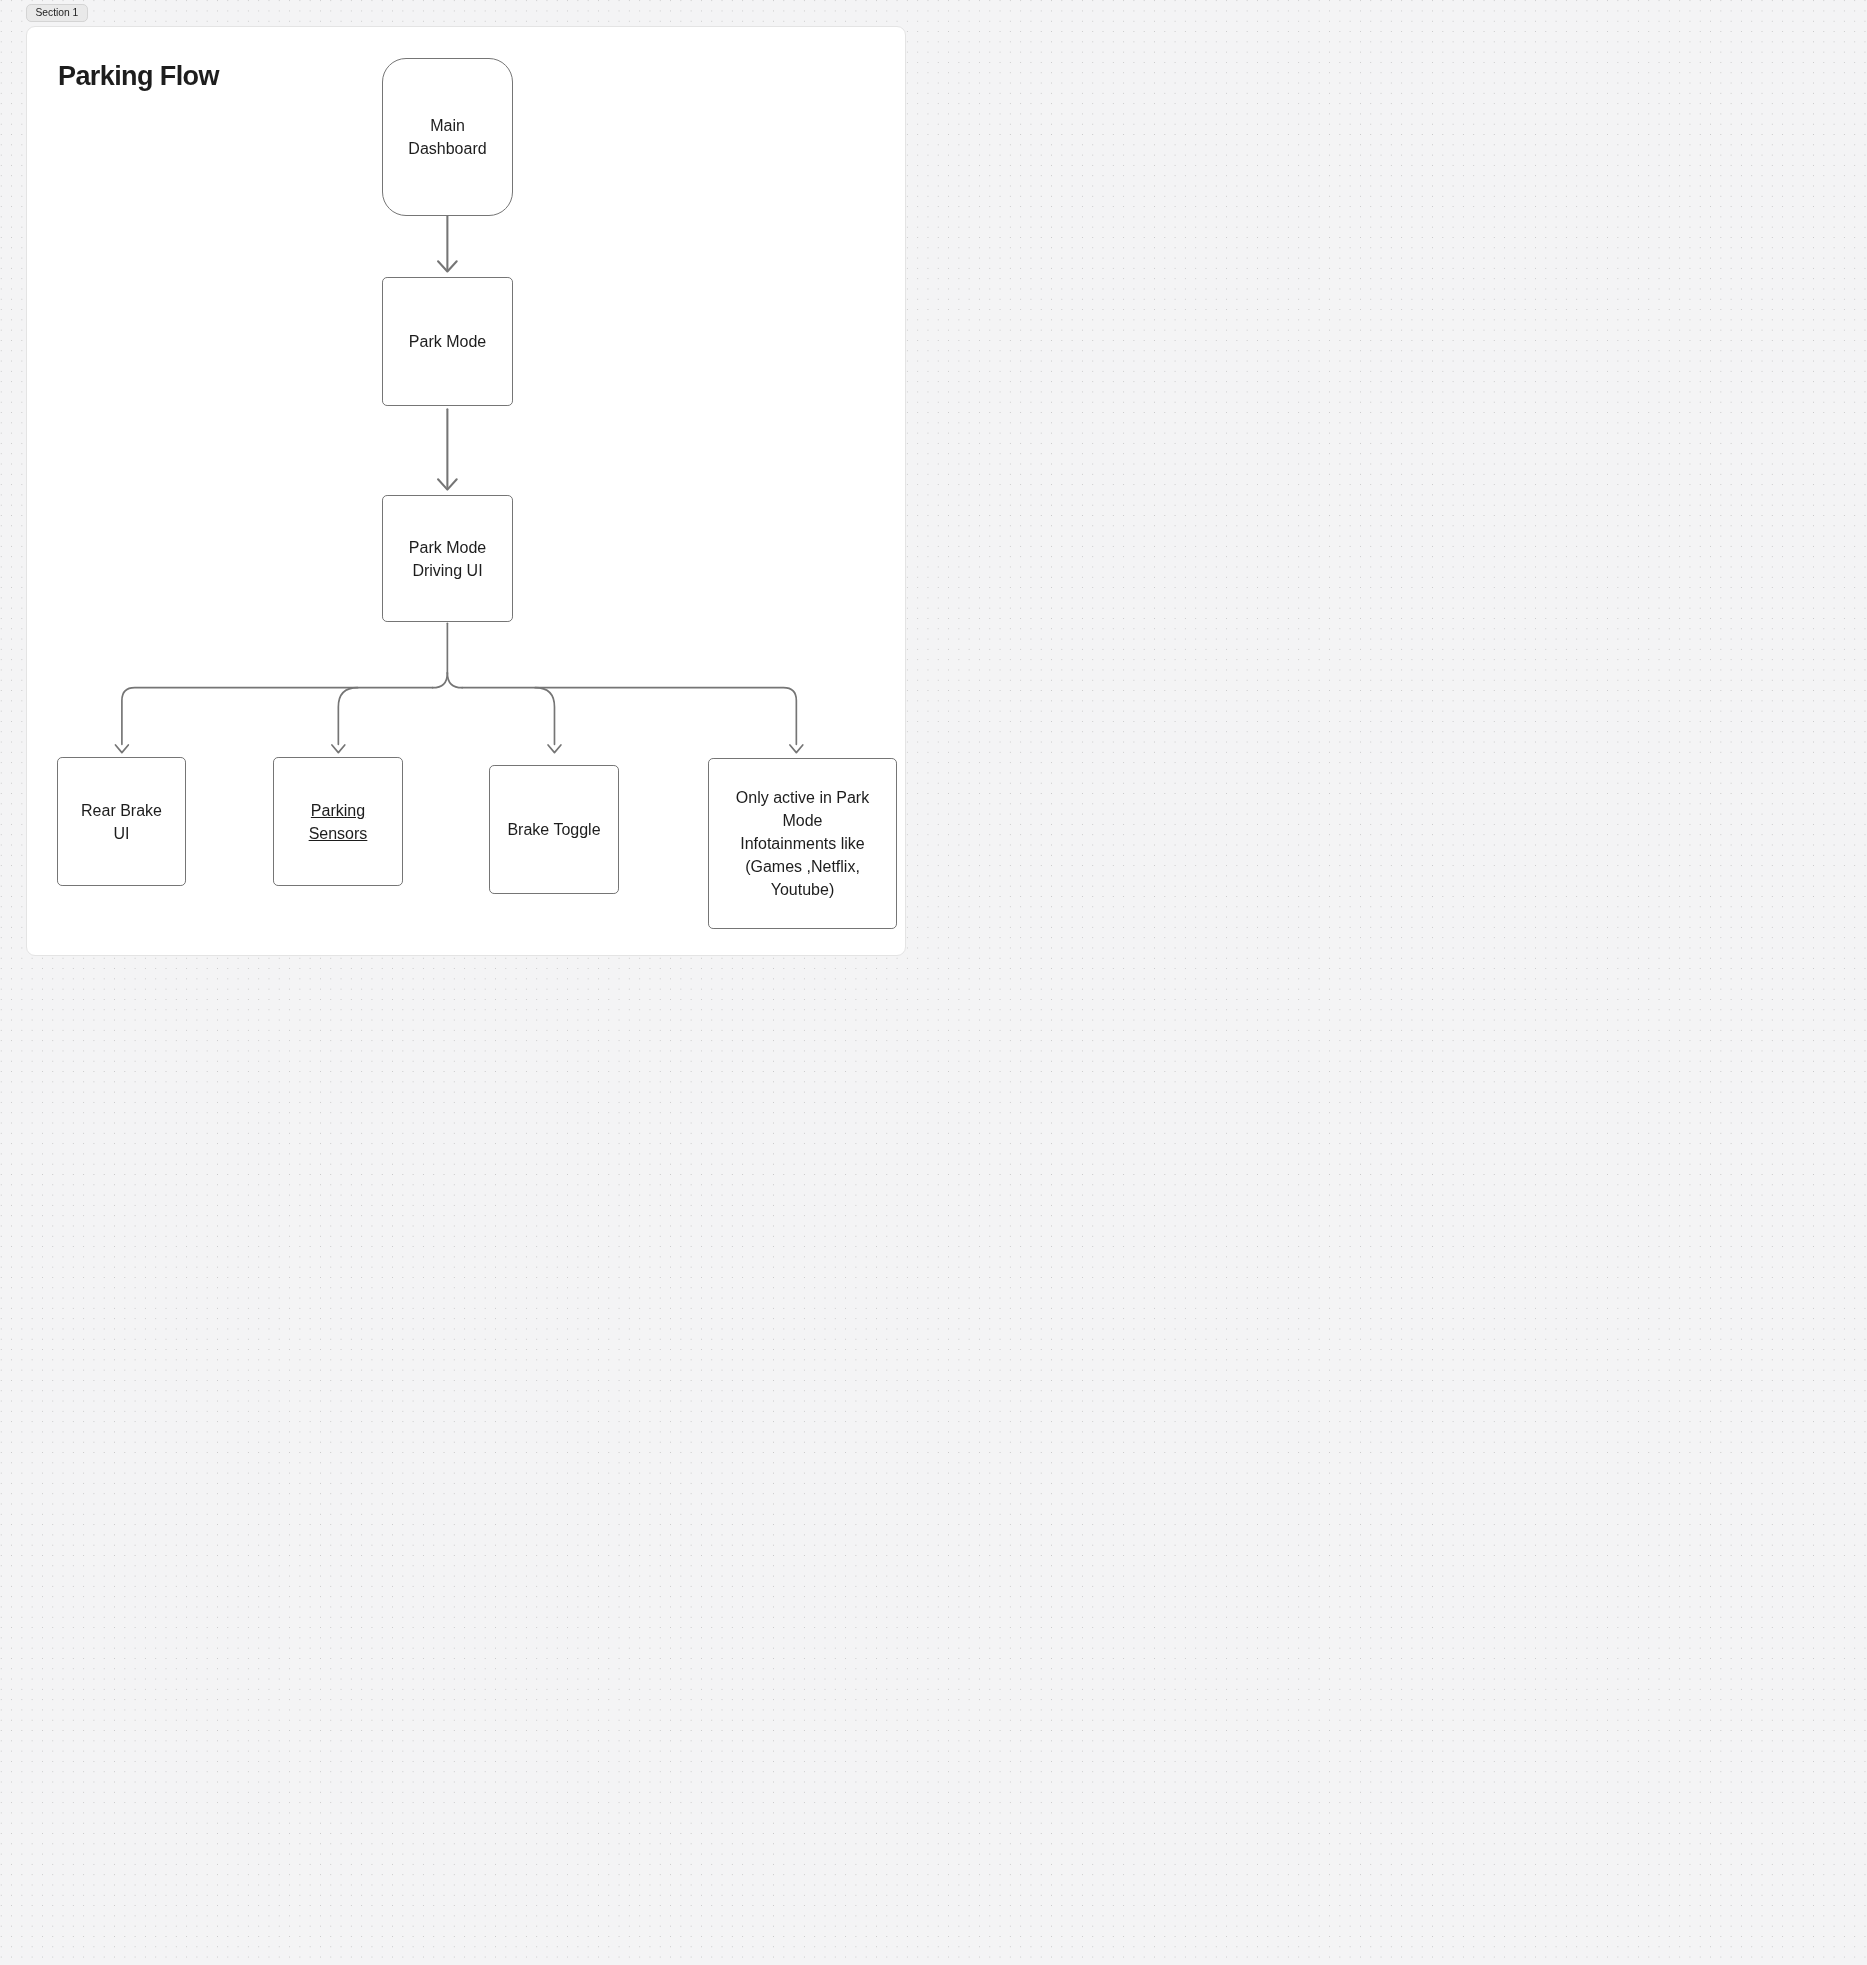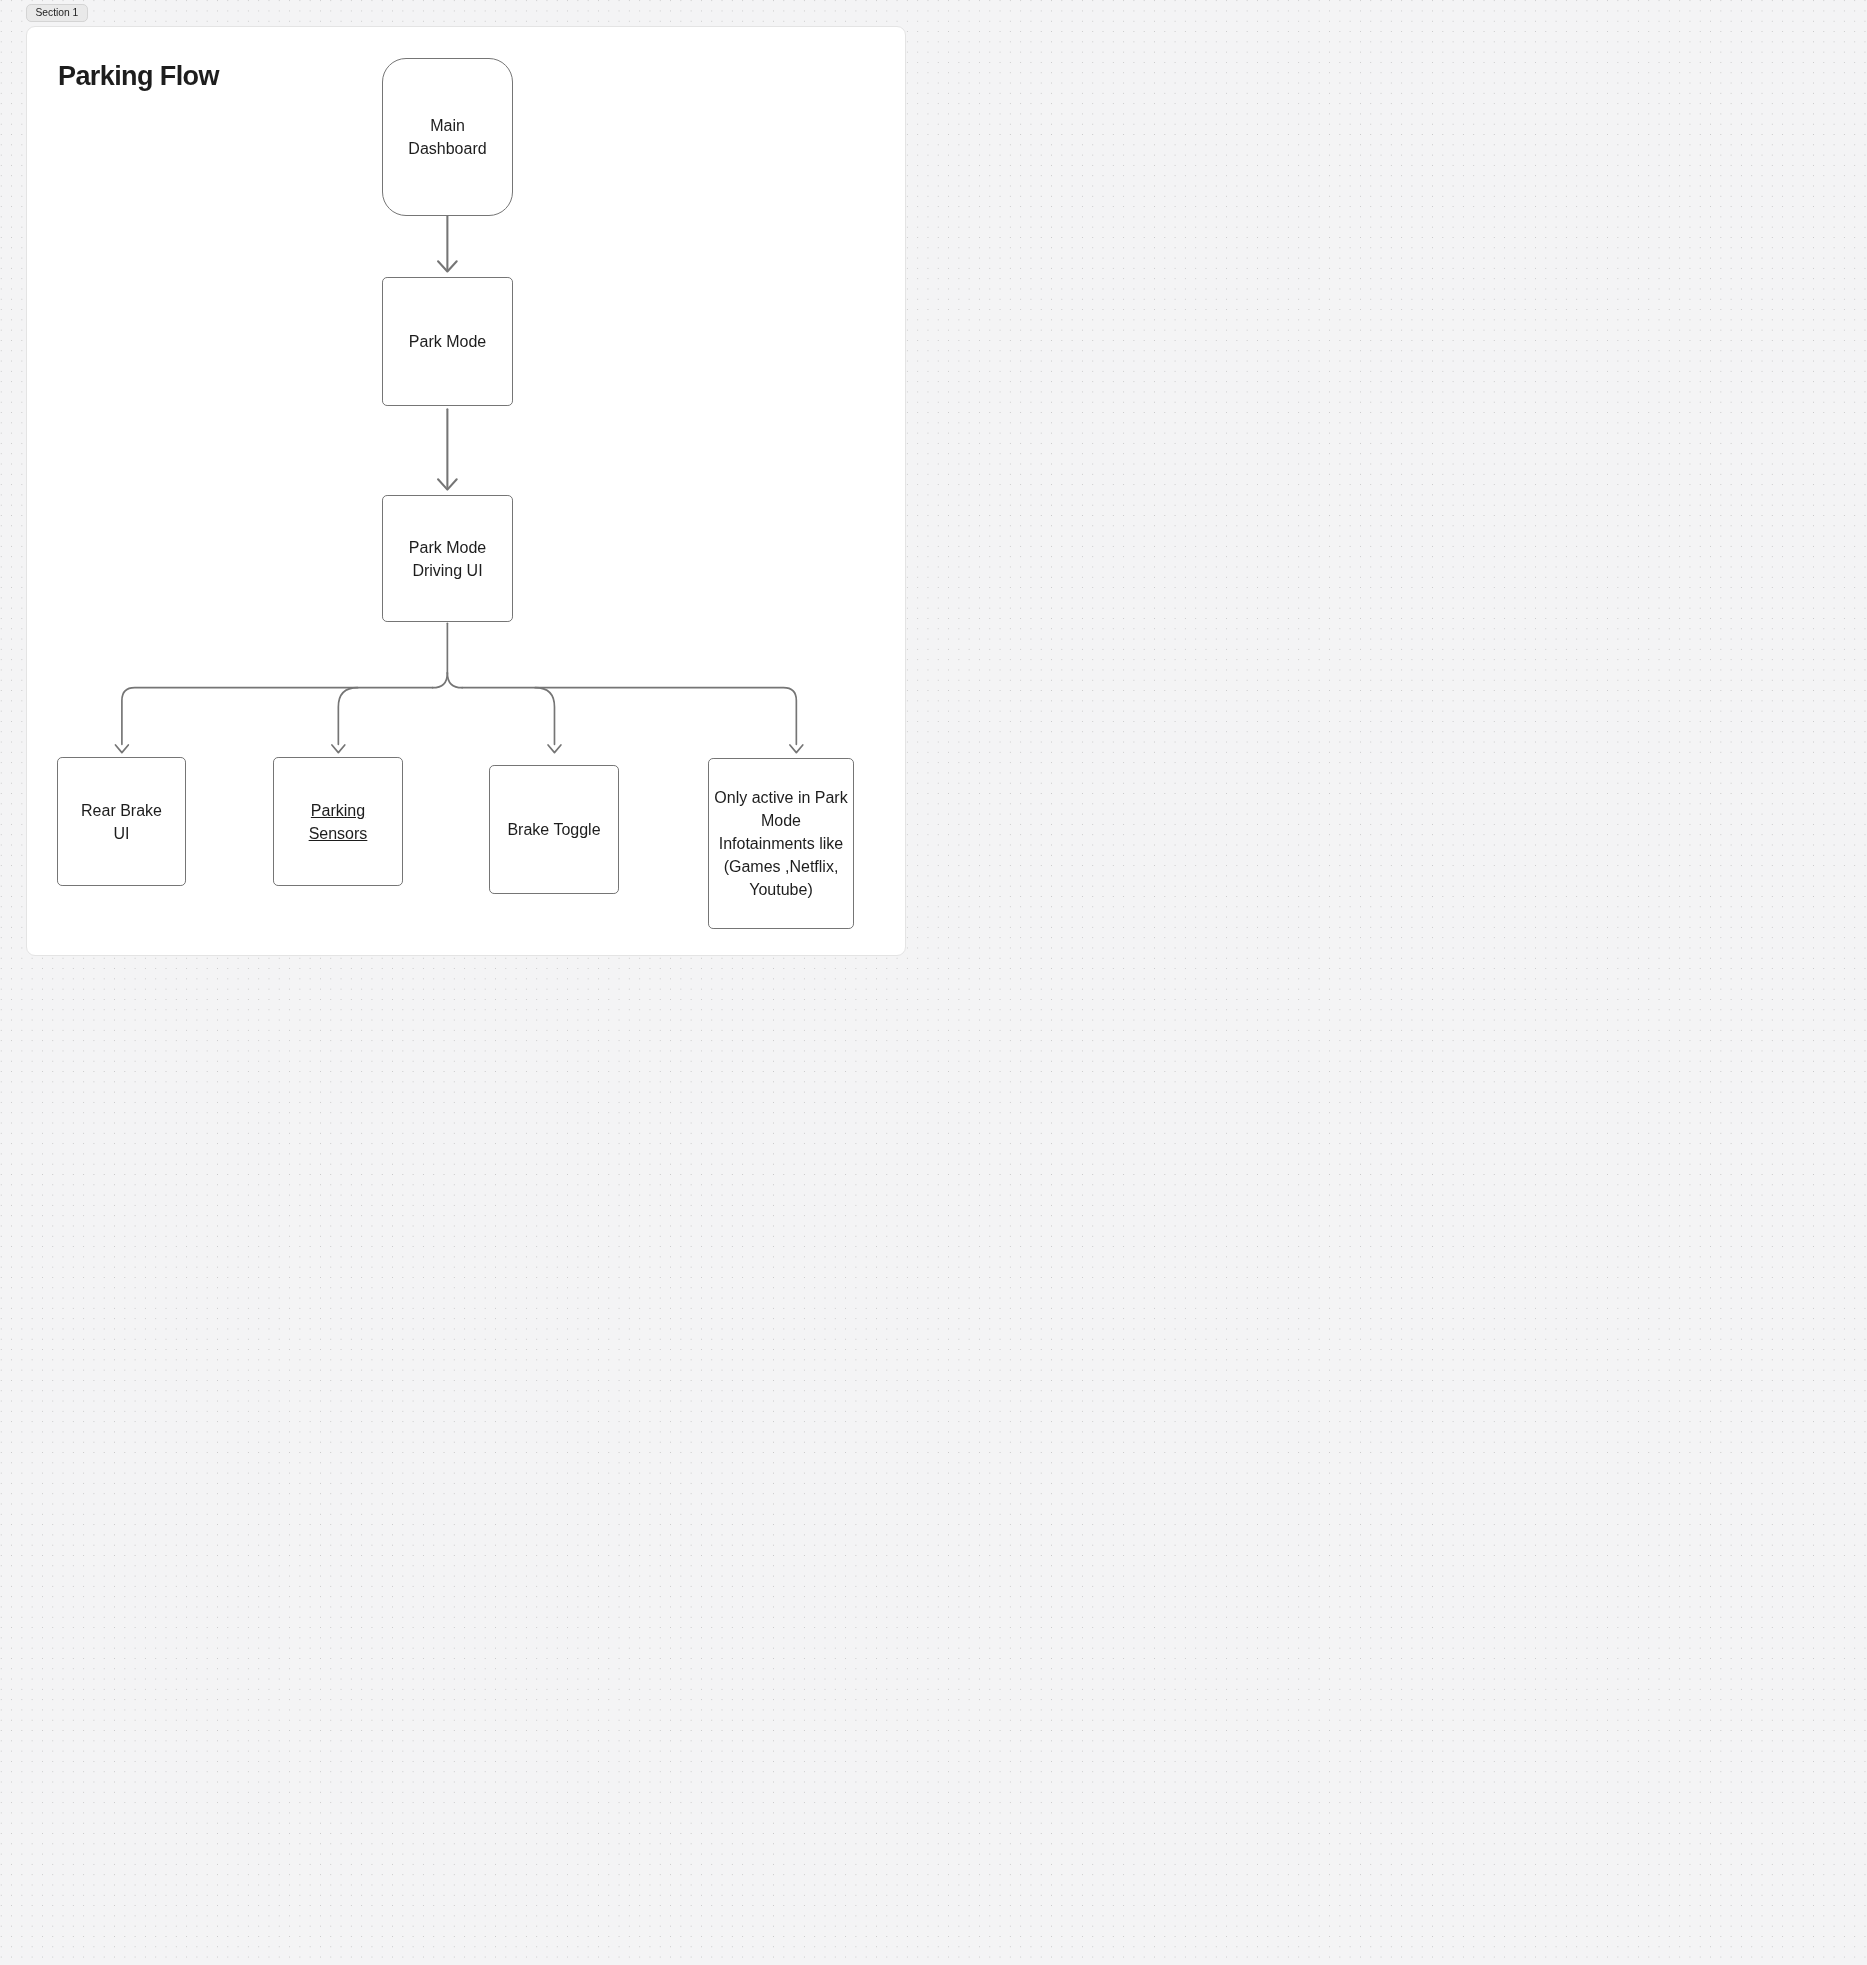--- a/index.html
+++ b/index.html
@@ -58,21 +58,21 @@
     font-size:16px; line-height:23px; color:var(--text);
     white-space:pre-line;
     padding:3.9px;
   }
   .node-1{left:382px; top:58px;  width:131px; height:158px;border-radius:24px;}
   .node-2{left:382px; top:277px; width:131px; height:129px;}
   .node-3{left:382px; top:495px; width:131px; height:127px;}
   .node-4{left:57px;  top:757px; width:129px; height:129px;}
   .node-5{left:273px; top:757px; width:130px; height:129px;text-decoration:underline;}
   .node-6{left:489px; top:757px; width:130px; height:129px;margin-top:8px;}
-  .node-7{left:708px;top:758px; width:146px; height:171px;}
+  .node-7{left:708px;top:758px; width:189px; height:171px;}
 </style>
 </head>
 <body>
 
 <div class="section-pill">
   <span>Section 1</span>
 </div>
 
 <div class="canvas"></div>
 

